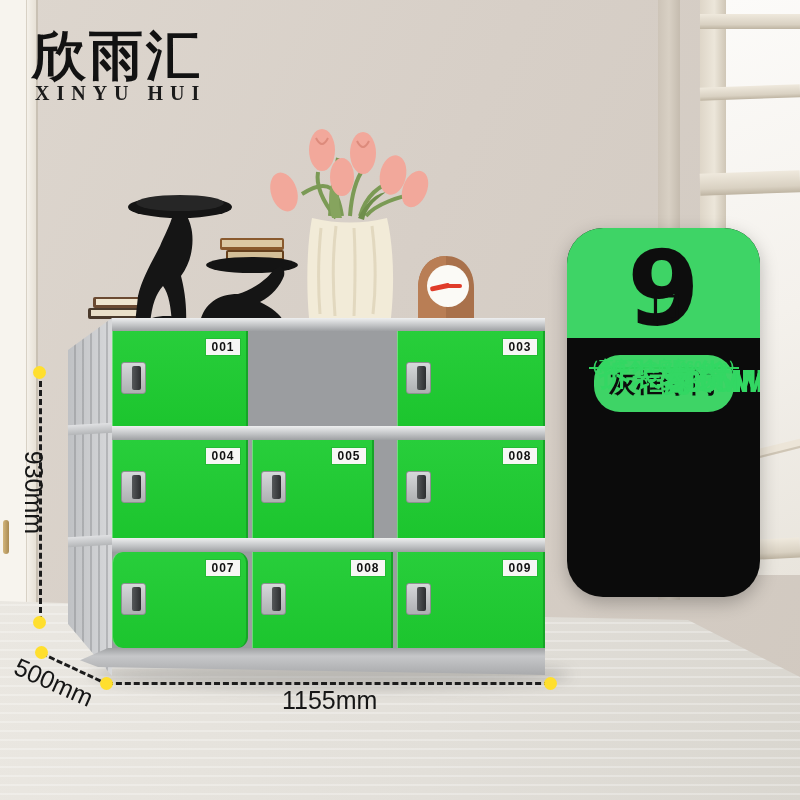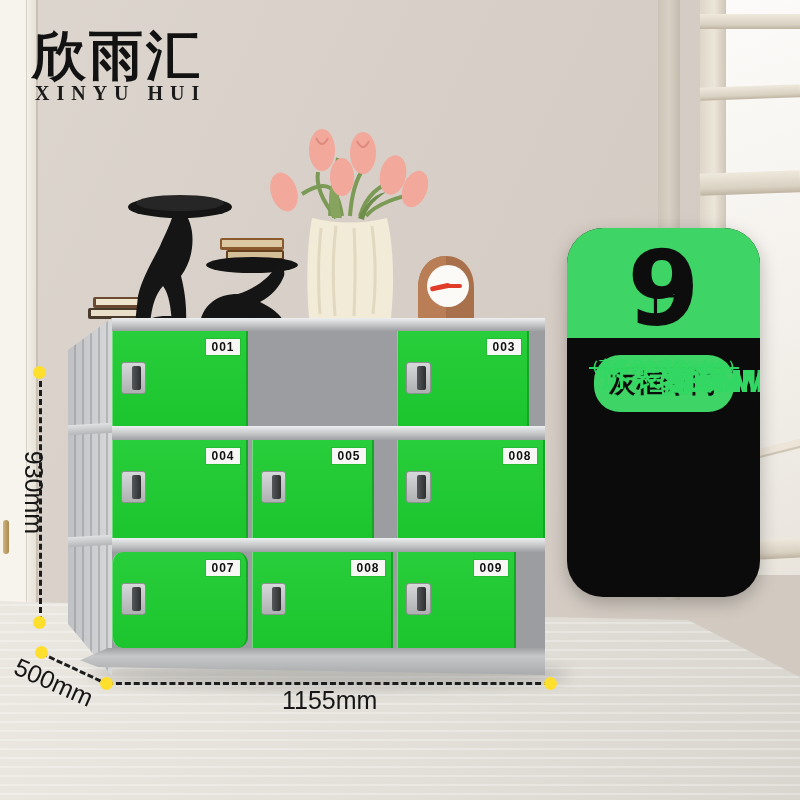--- a/index.html
+++ b/index.html
@@ -64,25 +64,25 @@
         border-left:1px solid rgba(255,255,255,.35);border-right:2px solid #16a527;}
   .door .num{top:8px;right:6px;width:34px;height:16px;background:#f7f7f5;color:#111;
         font-size:12px;font-weight:700;text-align:center;line-height:16px;letter-spacing:1px;
         box-shadow:0 0 0 1px rgba(0,0,0,.08);}
   .door .handle{left:8px;top:31px;width:25px;height:32px;border-radius:3px;
         background:linear-gradient(180deg,#d6d8da,#aeb0b2);border:1px solid #8e9092;}
   .door .slot{right:4px;top:3px;width:9px;height:24px;border-radius:2px;
         background:linear-gradient(90deg,#55585a,#2c2e30);}
   
   .d1{left:0;top:13px;width:136px;height:95px;}   .d2{left:140px;top:13px;width:141px;height:95px;}
-  .d3{left:285px;top:13px;width:132px;height:95px;}
+  .d3{left:285px;top:13px;width:148px;height:95px;}
   .d4{left:0;top:122px;width:136px;height:98px;}  .d5{left:140px;top:122px;width:122px;height:98px;}
   .d6{left:285px;top:122px;width:148px;height:98px;}
   .d7{left:0;top:234px;width:136px;height:96px;border-radius:11px;}  .d8{left:140px;top:234px;width:141px;height:96px;}
-  .d9{left:285px;top:234px;width:119px;height:96px;}
+  .d9{left:285px;top:234px;width:148px;height:96px;}
 
   
   .dim{color:#161616;font-size:25px;font-weight:500;white-space:nowrap;}
   .vline{left:39px;top:372px;height:250px;width:0;border-left:3px dashed #1c1c1c;}
   .dline{left:42px;top:652px;width:74px;height:0;border-top:3px dashed #1c1c1c;
          transform:rotate(25deg);transform-origin:left top;}
   .hline{left:107px;top:682px;width:443px;height:0;border-top:3px dashed #1c1c1c;}
   .dot{width:13px;height:13px;border-radius:50%;background:#ffdf2e;}
   .dot.p1{left:33px;top:366px;} .dot.p2{left:33px;top:616px;}
   .dot.p3{left:35px;top:646px;} .dot.p4{left:100px;top:677px;} .dot.p5{left:544px;top:677px;}

